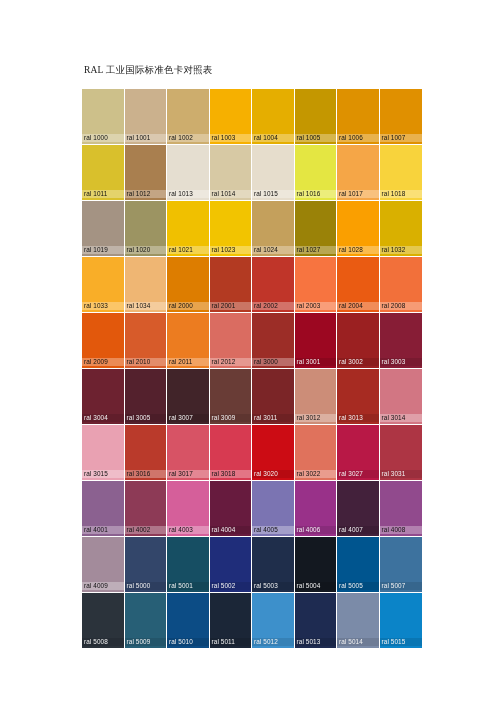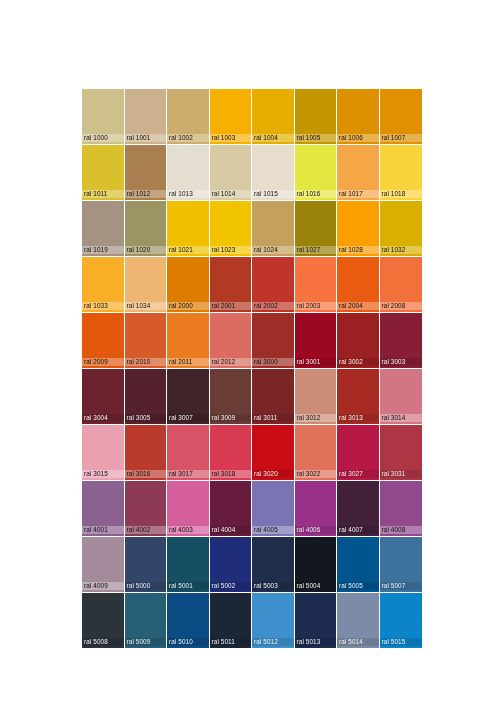--- a/index.html
+++ b/index.html
@@ -80,20 +80,21 @@
   .swatch-label.light {
     color: #f2f2f2;
     background: rgba(0,0,0,0.10);
   }
 </style>
 </head>
 <body>
 
 <div class="page">
 
+  <div class="doc-title">RAL 工业国际标准色卡对照表</div>
 
   <div class="swatch-table">
       <div class="swatch-row">
         <div class="swatch-cell">
           <div class="swatch-fill" style="background: rgb(205, 192, 138);"></div>
           <div class="swatch-label">ral 1000</div>
         </div>
         <div class="swatch-cell">
           <div class="swatch-fill" style="background: rgb(203, 177, 141);"></div>
           <div class="swatch-label">ral 1001</div>

